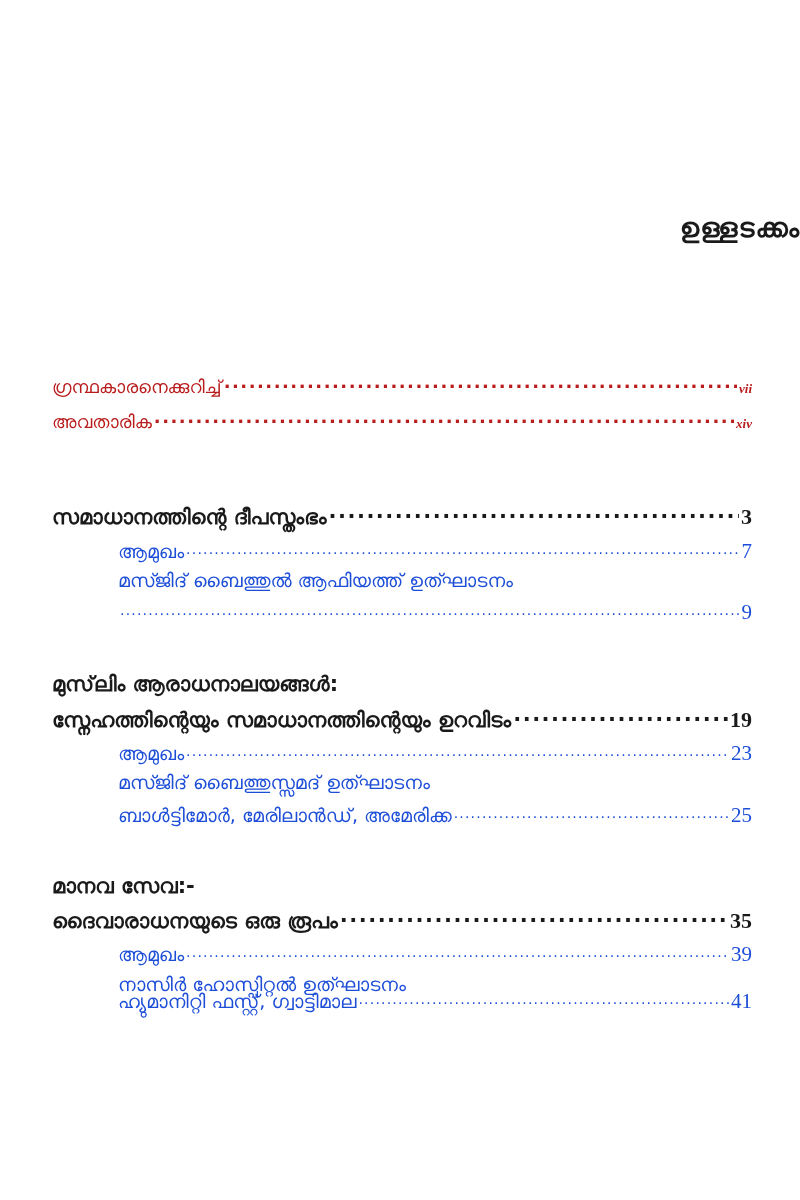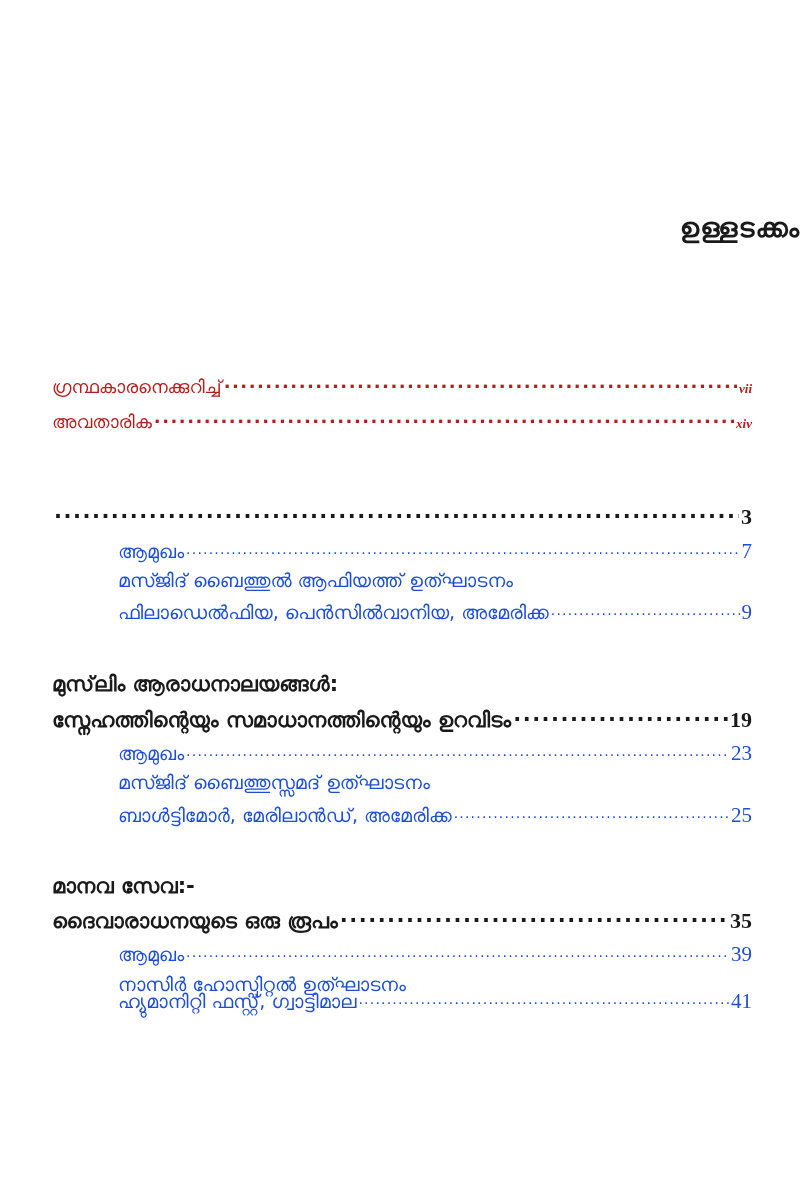--- a/index.html
+++ b/index.html
@@ -121,31 +121,31 @@
       <span class="leader"></span>
       <span class="page">vii</span>
     </div>
     <div class="row front" style="top:410px;">
       <span class="label">അവതാരിക</span>
       <span class="leader"></span>
       <span class="page">xiv</span>
     </div>
 
     <div class="row chapter" style="top:503px;">
+      <span class="label">സമാധാനത്തിന്റെ ദീപസ്തംഭം</span>
       <span class="leader"></span>
       <span class="page">3</span>
     </div>
     <div class="row sub" style="top:539px;">
       <span class="label">ആമുഖം</span>
       <span class="leader"></span>
       <span class="page">7</span>
     </div>
     <div class="plain sub" style="top:569px; left:66px;">മസ്ജിദ് ബൈത്തുൽ ആഫിയത്ത് ഉത്ഘാടനം</div>
     <div class="row sub" style="top:600px;">
-      <span class="label">ഫിലാഡെൽഫിയ, പെൻസിൽവാനിയ, അമേരിക്ക</span>
       <span class="leader"></span>
       <span class="page">9</span>
     </div>
 
     <div class="plain chapter" style="top:672px; left:0;">മുസ്‌ലിം ആരാധനാലയങ്ങൾ:</div>
     <div class="row chapter" style="top:706px;">
       <span class="label">സ്നേഹത്തിന്റെയും സമാധാനത്തിന്റെയും ഉറവിടം</span>
       <span class="leader"></span>
       <span class="page">19</span>
     </div>

